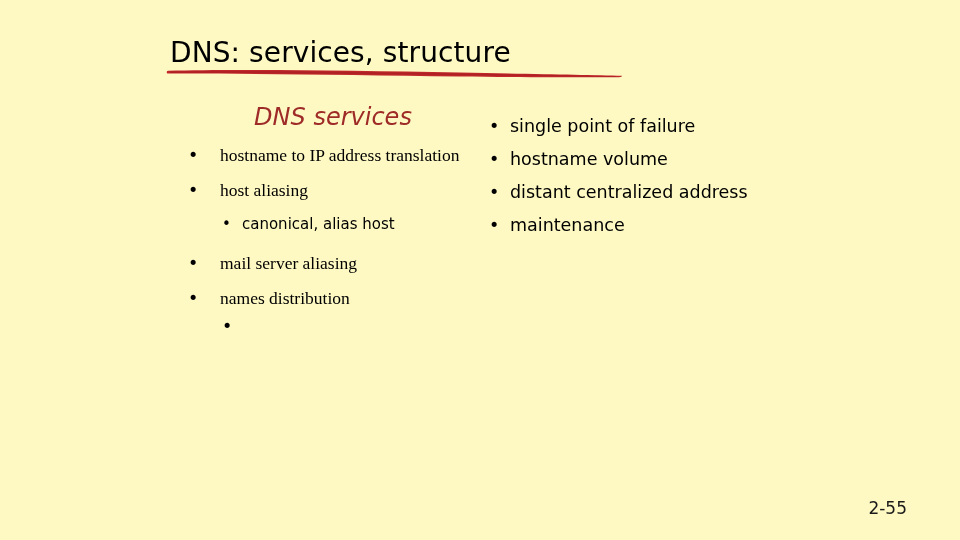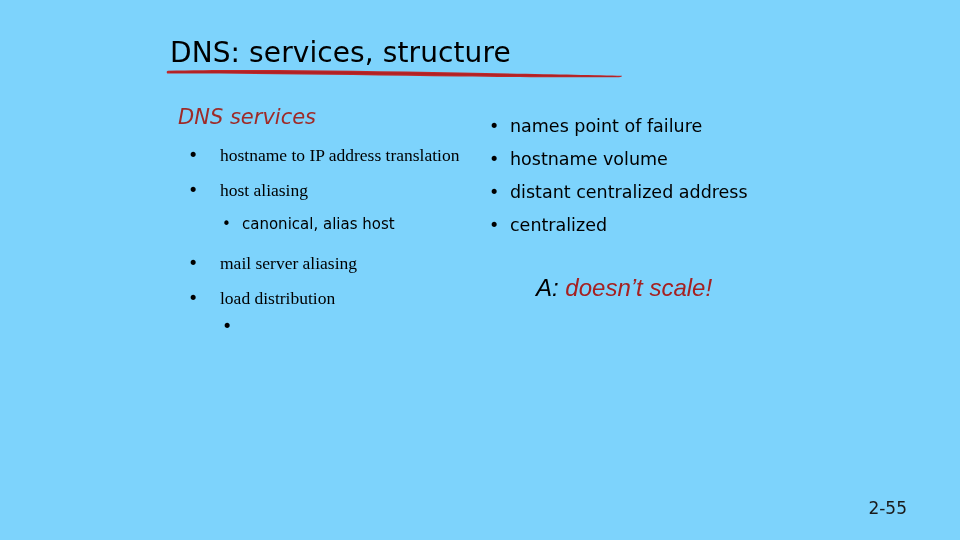--- a/index.html
+++ b/index.html
@@ -10,21 +10,21 @@
     width: 960px;
     height: 540px;
     background: #ffffff;
     font-family: "DejaVu Sans", "Liberation Sans", sans-serif;
     overflow: hidden;
   }
   .slide {
     position: relative;
     width: 960px;
     height: 540px;
-    background: #7dd3fc;
+    background: #fef9c3;
   }
 
   
   .slide-title {
     position: absolute;
     left: 170px;
     top: 36px;
     font-family: "DejaVu Sans", "Liberation Sans", sans-serif;
     font-size: 28px;
     font-weight: 400;
@@ -57,21 +57,21 @@
   }
 
   .col-head {
     font-family: "DejaVu Sans", "Liberation Sans", sans-serif;
     font-style: italic;
     font-size: 21px;
     color: #9E2B28;
     line-height: 26px;
     white-space: nowrap;
   }
-  .col-head.left-head { font-size: 21px; }
+  .col-head.left-head { font-size: 24px; text-align: center; }
 
   
   ul.bullets {
     list-style: none;
     margin: 0;
     padding: 0;
   }
   ul.bullets li {
     position: relative;
     font-size: 17.5px;
@@ -188,52 +188,49 @@
       </li>
     </ul>
 
     <ul class="bullets lvl1" style="margin-top:18px;">
       <li>
         <span class="bullet-dot">•</span>
         <span class="li-text">mail server aliasing</span>
       </li>
       <li style="margin-bottom:2px;">
         <span class="bullet-dot">•</span>
-        <span class="li-text">load distribution</span>
+        <span class="li-text">names distribution</span>
       </li>
     </ul>
 
     <ul class="bullets lvl2b">
       <li>
         <span class="bullet-dot">•</span>
       </li>
     </ul>
   </div>
 
   <div class="col-right">
 
     <ul class="bullets lvl1">
       <li>
         <span class="bullet-dot">•</span>
-        <span class="li-text">names point of failure</span>
+        <span class="li-text">single point of failure</span>
       </li>
       <li>
         <span class="bullet-dot">•</span>
         <span class="li-text">hostname volume</span>
       </li>
       <li>
         <span class="bullet-dot">•</span>
         <span class="li-text">distant centralized address</span>
       </li>
       <li>
         <span class="bullet-dot">•</span>
-        <span class="li-text">centralized</span>
+        <span class="li-text">maintenance</span>
       </li>
     </ul>
   </div>
 
-  <div class="answer-line">
-    <span class="answer-a">A:</span><span>&nbsp;</span><span class="answer-text">doesn’t scale!</span>
-  </div>
 
   <div class="page-number">2-55</div>
 
 </div>
 
 </body></html>

